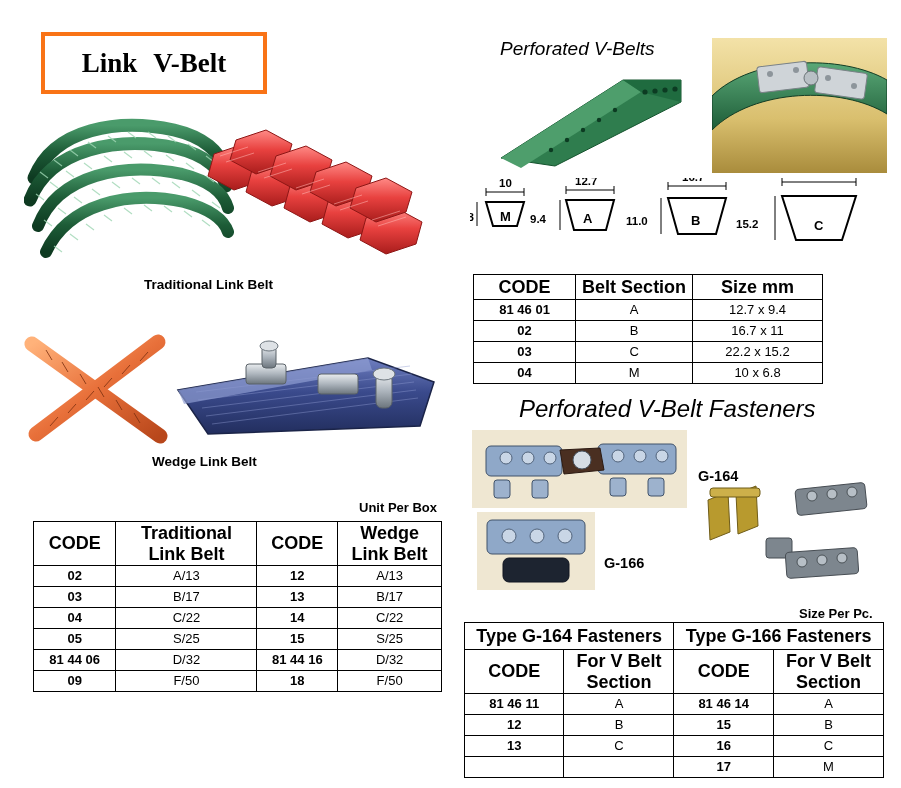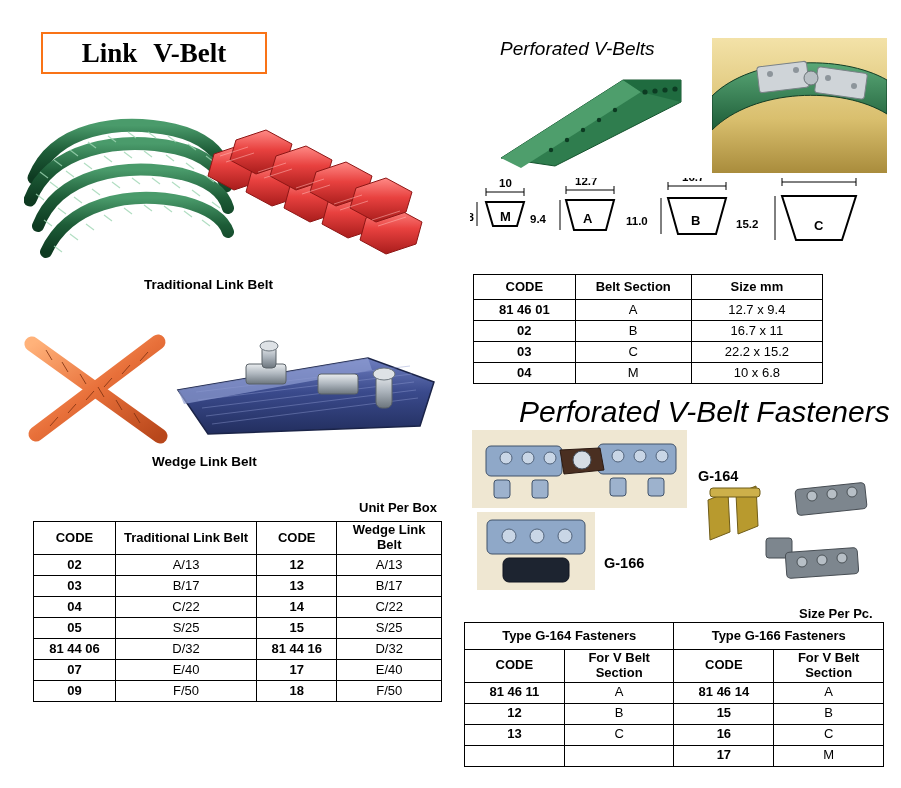--- a/index.html
+++ b/index.html
@@ -12,39 +12,39 @@
     height: 788px;
     position: relative;
     font-family: "Liberation Sans", sans-serif;
     color: #000;
     overflow: hidden;
   }
   .abs { position: absolute; }
 
   
   #title-box {
-    left: 41px; top: 32px; width: 226px; height: 42px;
-    border: 2px solid #f97316;
+    left: 41px; top: 32px; width: 226px; height: 62px;
+    border: 4px solid #f97316;
     box-sizing: border-box;
     display: flex; align-items: center; justify-content: center;
   }
   #title-box .t {
     font-size: 27px; font-weight: bold; letter-spacing: 0px;
     font-family: "Liberation Serif", serif;
   }
   #title-box .t .gap { display:inline-block; width: 16px; }
 
   
   .sec-head {
     font-style: italic; font-weight: normal;
     font-family: "Liberation Sans", sans-serif;
     text-align: right;
   }
   #perf-head { left: 500px; top: 38px; font-size: 19px; }
-  #fast-head { left: 519px; top: 395px; font-size: 30px; }
+  #fast-head { left: 519px; top: 395px; font-size: 24px; }
 
   
   .cap { font-size: 13.5px; font-weight: bold; }
   #cap-traditional { left: 144px; top: 277px; }
   #cap-wedge { left: 152px; top: 454px; }
   #unit-per-box { left: 359px; top: 500px; font-size: 13px; font-weight: bold; }
   #unit-per-pc { left: 799px; top: 606px; font-size: 13px; font-weight: bold; }
   #lbl-g164 { left: 698px; top: 468px; font-size: 14.5px; font-weight: bold; }
   #lbl-g166 { left: 604px; top: 555px; font-size: 14.5px; font-weight: bold; }
 
@@ -54,21 +54,21 @@
     font-family: "Liberation Sans", sans-serif;
     background: #fff;
   }
   table.grid th, table.grid td {
     border: 1px solid #000;
     text-align: center;
     font-size: 13px;
     padding: 1px 4px;
     line-height: 1.15;
   }
-  table.grid th { font-weight: bold; font-size: 13px; }
+  table.grid th { font-weight: bold; font-size: 18px; }
   td.code { font-weight: bold; }
 
   
   #tbl-size { left: 473px; top: 274px; width: 350px; }
   #tbl-size th { height: 22px; }
   #tbl-size td { height: 18px; }
 
   
   #tbl-link { left: 33px; top: 521px; width: 409px; }
   #tbl-link th { height: 30px; }
@@ -399,26 +399,20 @@
       <td class="code">15</td>
       <td>S/25</td>
     </tr>
     <tr>
       <td class="code">81 44 06</td>
       <td>D/32</td>
       <td class="code">81 44 16</td>
       <td>D/32</td>
     </tr>
     <tr>
-      <td class="code">07</td>
-      <td>E/40</td>
-      <td class="code">17</td>
-      <td>E/40</td>
-    </tr>
-    <tr>
       <td class="code">09</td>
       <td>F/50</td>
       <td class="code">18</td>
       <td>F/50</td>
     </tr>
   </tbody>
 </table>
 
 <div class="abs" id="unit-per-pc">Size Per Pc.</div>
 

